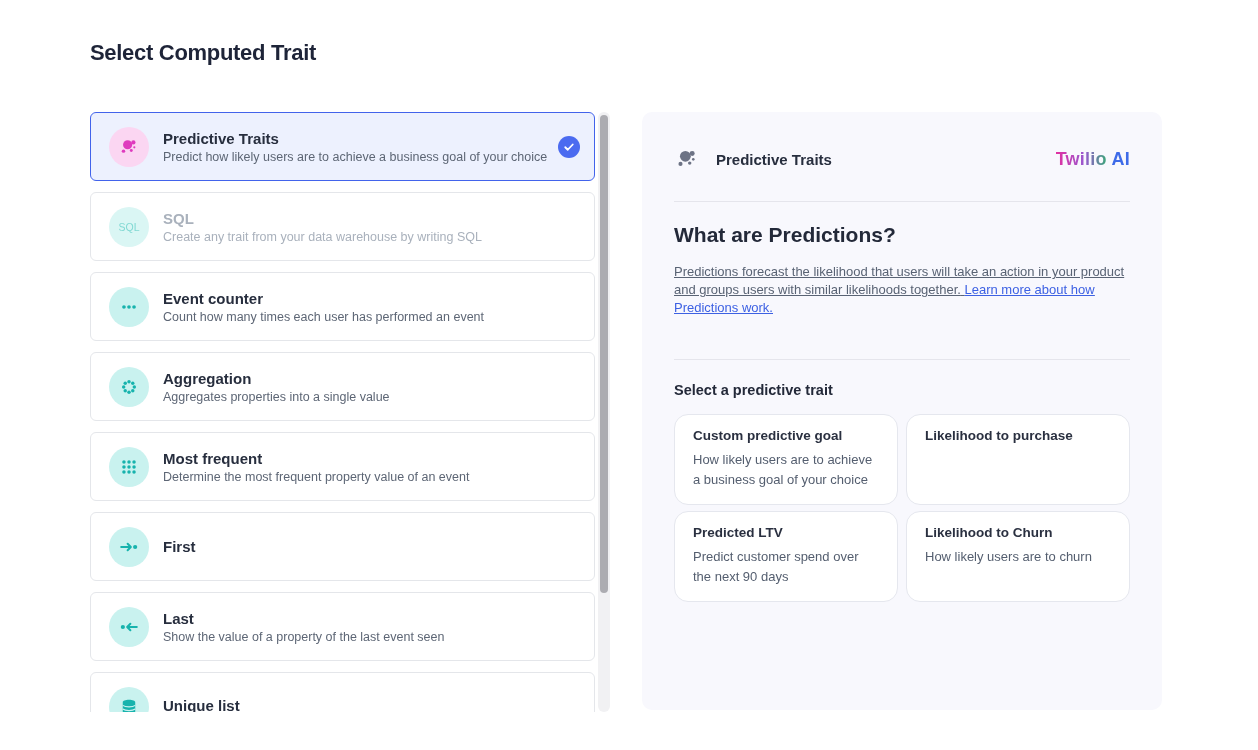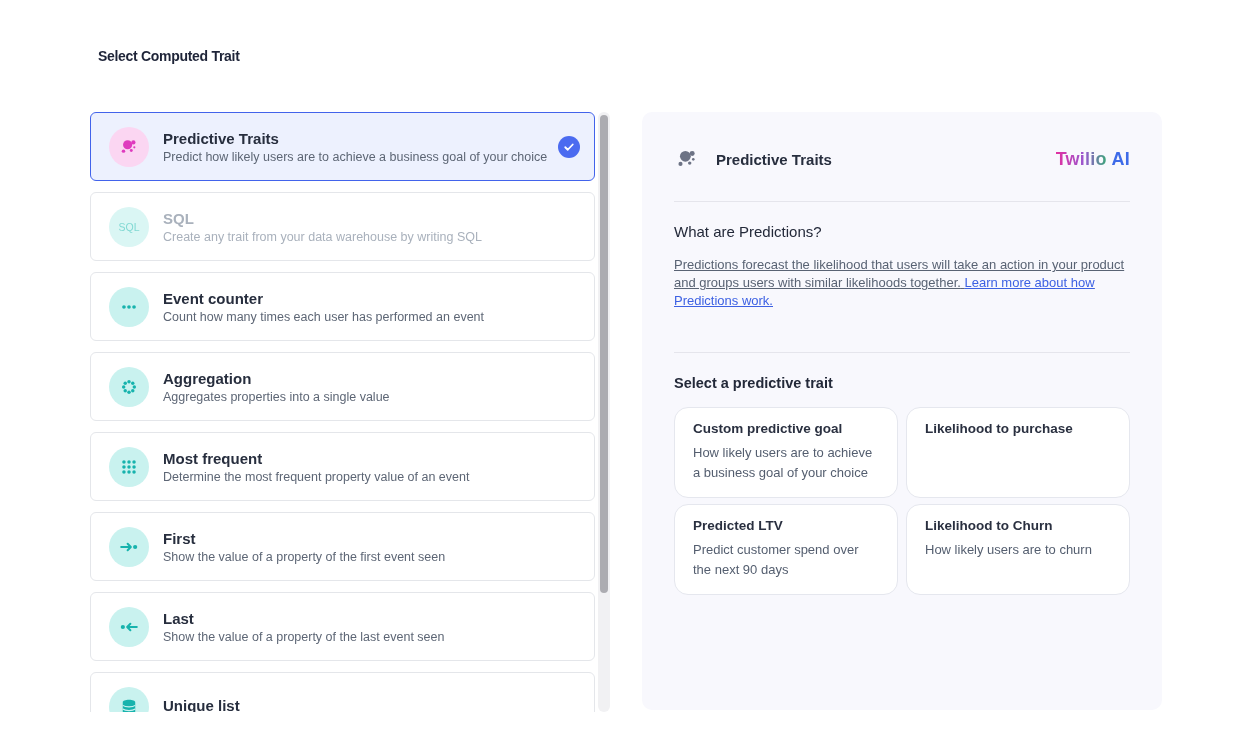--- a/index.html
+++ b/index.html
@@ -2,22 +2,22 @@
 <html><head>
 <meta charset="utf-8">
 <style>
   html,body { margin:0; padding:0; }
   body {
     width:1258px; height:750px; position:relative; background:#ffffff;
     font-family:"Liberation Sans", sans-serif; overflow:hidden;
     -webkit-font-smoothing:antialiased;
   }
   .page-title {
-    position:absolute; left:90px; top:40px; margin:8px;
-    font-size:14px; font-weight:700; color:#1e2438; letter-spacing:-0.3px;
+    position:absolute; left:90px; top:40px; margin:0;
+    font-size:22px; font-weight:700; color:#1e2438; letter-spacing:-0.3px;
   }
 
   
   .list-wrap { position:absolute; left:90px; top:112px; width:505px; height:600px; overflow:hidden; }
   .trait-item {
     box-sizing:border-box; height:69px; margin-bottom:11px;
     border:1px solid #e4e6ea; border-radius:6px; background:#fff;
     display:flex; align-items:center; padding:0 14px 0 18px; cursor:pointer;
   }
   .trait-item.selected { border:1.5px solid #4263eb; background:#edf1fe; }
@@ -58,21 +58,21 @@
   .panel-header .htitle { font-size:15px; font-weight:700; color:#272e3e; margin-left:16px; flex:1; }
   .brand { font-size:18px; font-weight:700; letter-spacing:0.2px; }
   .brand .twilio {
     background:linear-gradient(90deg,#e230a0 0%,#9a58d0 55%,#3aa878 100%);
     -webkit-background-clip:text; background-clip:text; color:transparent;margin-top:20px;
   }
   .brand .ai { color:#3e6be8; margin-left:5px; }
   hr.divider { border:none; border-top:1px solid #e5e5ec; margin:0 32px; }
 
   .about { padding:21px 32px 0; }
-  .about-heading { font-size:15px; font-weight:400; color:#232939; margin:0 0 9px; }
+  .about-heading { font-size:21px; font-weight:700; color:#232939; margin:0 0 9px; }
   .about-body { font-size:13px; color:#596374; line-height:1.4; margin:16px 0 41px; max-width:452px;text-decoration:underline; }
   .about-body a { color:#3d61e3; text-decoration:underline; cursor:pointer; }
 
   .select-section { padding:22px 32px 0; }
   .select-heading { font-size:14.5px; font-weight:700; color:#232939; margin:0 0 16px; }
   .cards { display:grid; grid-template-columns:1fr 1fr; gap:6px 8px; }
   .pcard {
     background:#fff; border:1px solid #e5e7ee; border-radius:14px;
     padding:13px 18px 14px; box-sizing:border-box; min-height:90px; cursor:pointer;
   }
@@ -177,21 +177,20 @@
     <div class="trait-item">
     <span class="icon-circle">
         <svg width="22" height="22" viewBox="0 0 24 24">
           <path d="M3.5 12h9.5" stroke="currentColor" stroke-width="2.2" stroke-linecap="round" fill="none"></path>
           <path d="M10.5 8.5 L14 12 L10.5 15.5" stroke="currentColor" stroke-width="2.2" stroke-linecap="round" stroke-linejoin="round" fill="none"></path>
           <circle cx="18.7" cy="12" r="2.3" fill="currentColor"></circle>
         </svg>
       </span>
     <span class="trait-text">
       <span class="trait-title">First</span>
-      <span class="trait-desc">Show the value of a property of the first event seen</span>
     </span>
 
   </div>
     <div class="trait-item">
     <span class="icon-circle">
         <svg width="22" height="22" viewBox="0 0 24 24">
           <circle cx="5.3" cy="12" r="2.3" fill="currentColor"></circle>
           <path d="M20.5 12H11" stroke="currentColor" stroke-width="2.2" stroke-linecap="round" fill="none"></path>
           <path d="M13.5 8.5 L10 12 L13.5 15.5" stroke="currentColor" stroke-width="2.2" stroke-linecap="round" stroke-linejoin="round" fill="none"></path>
         </svg>

